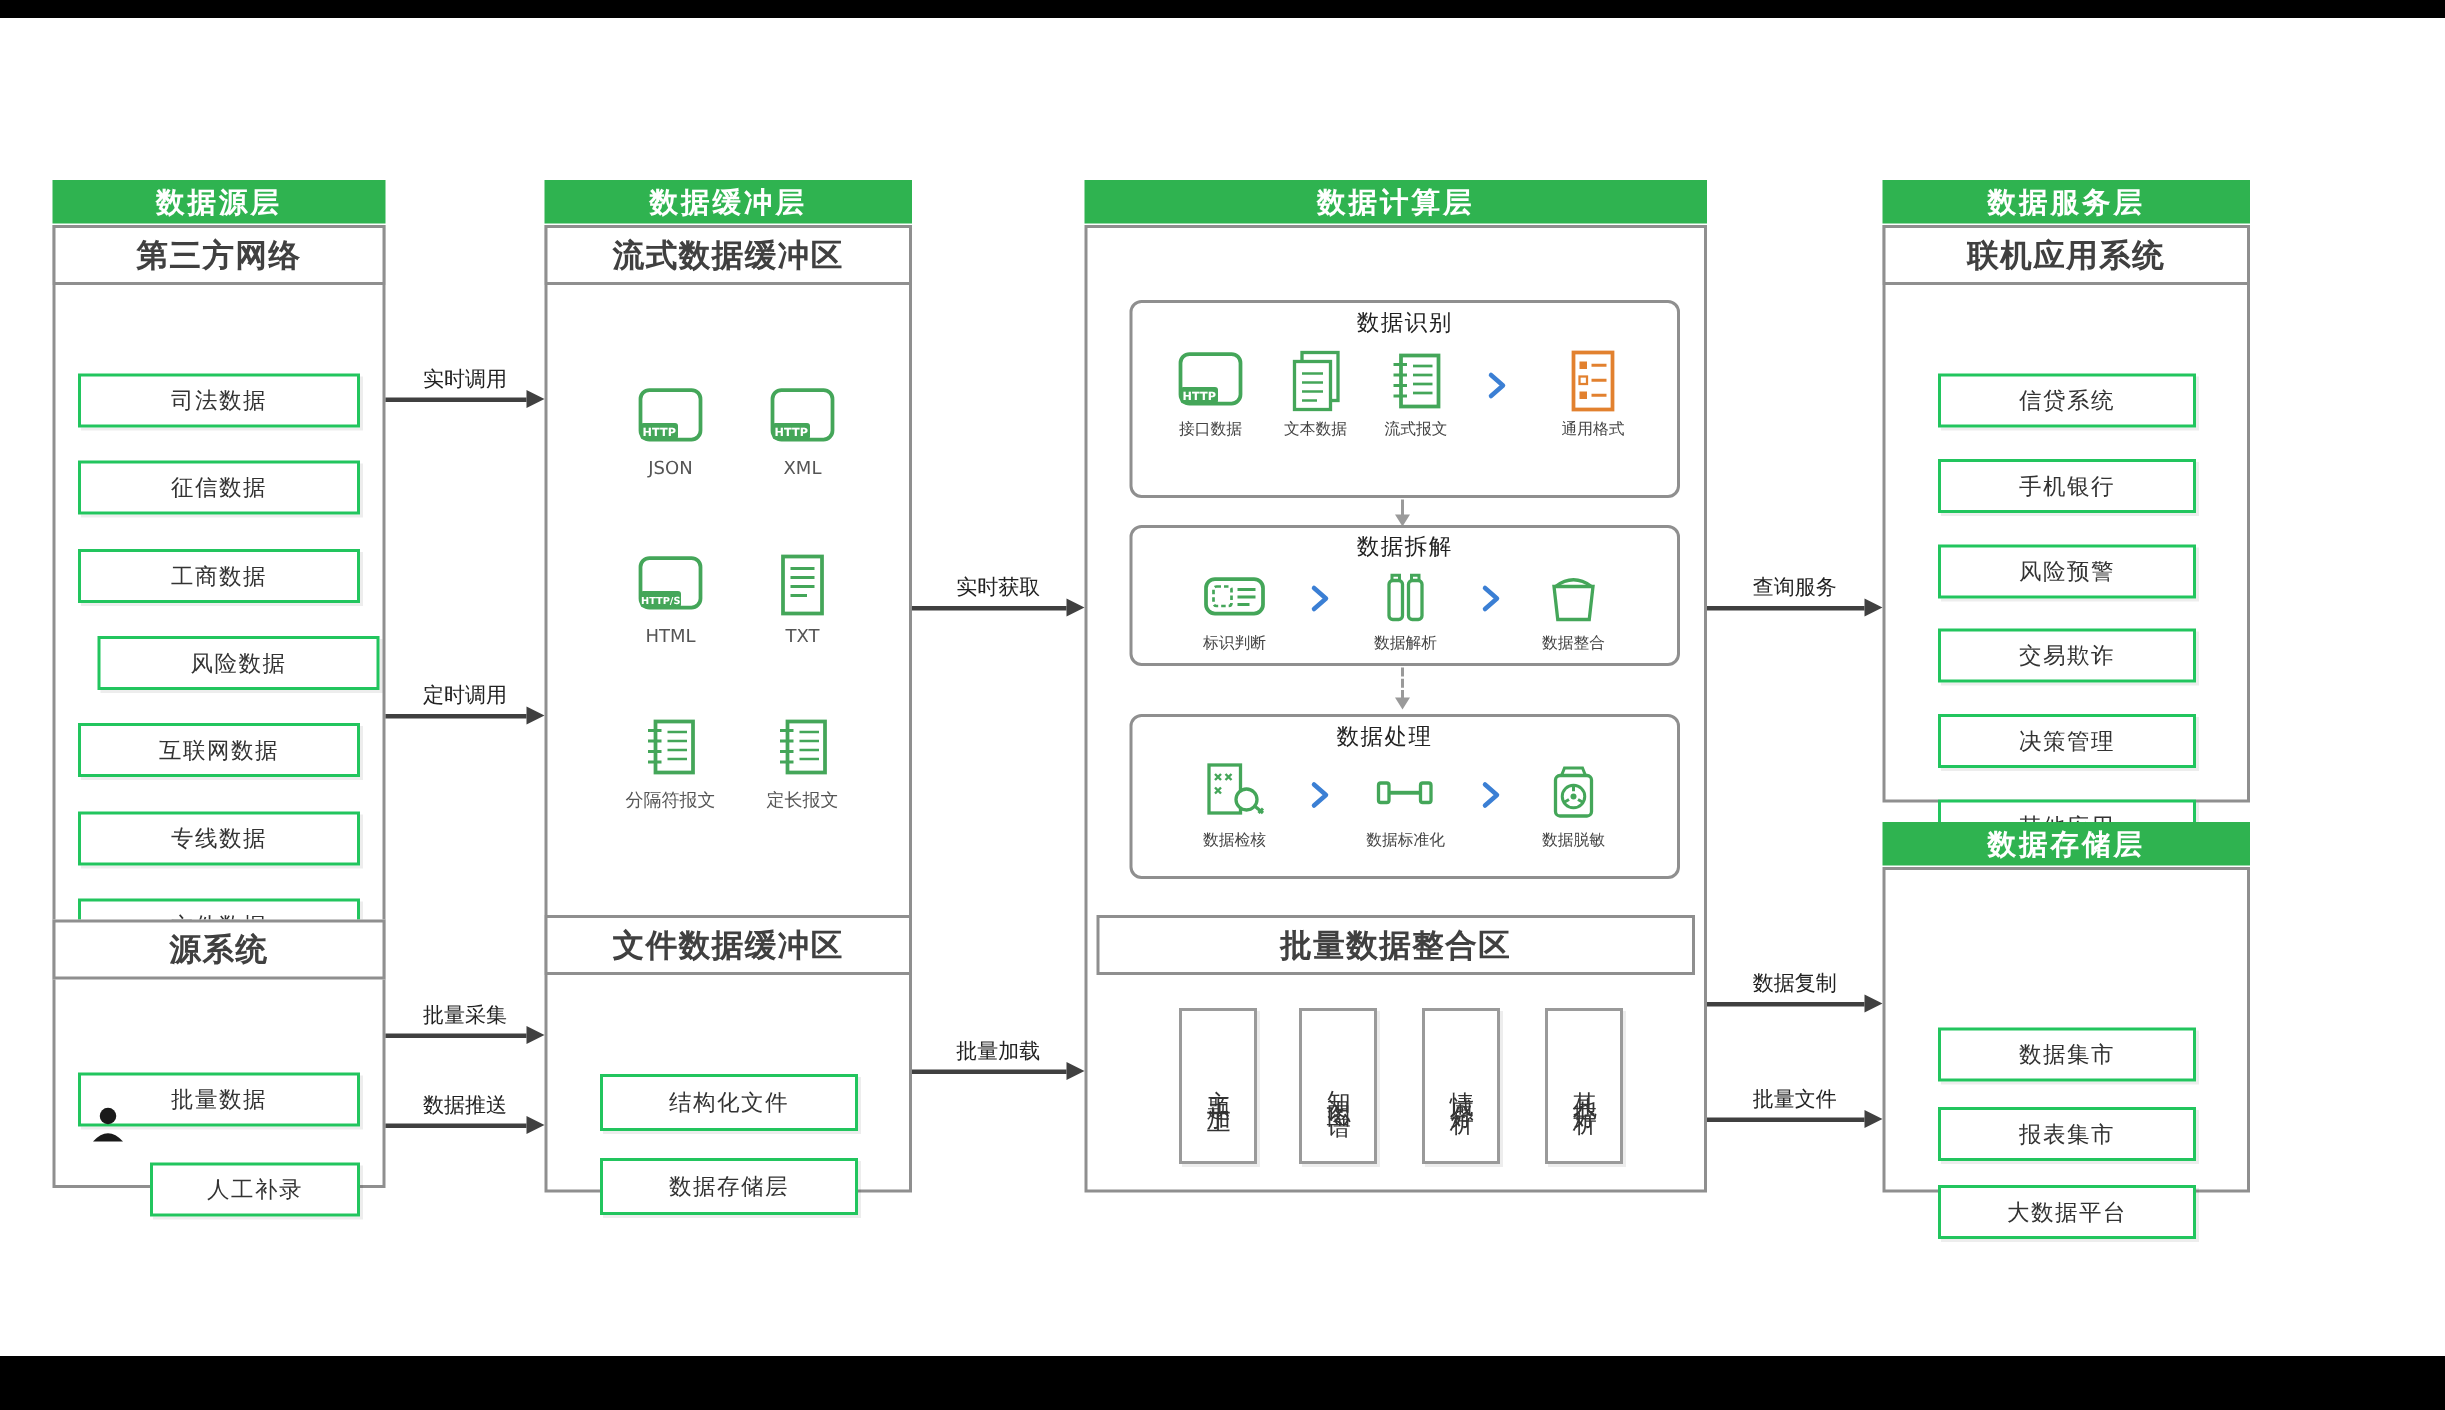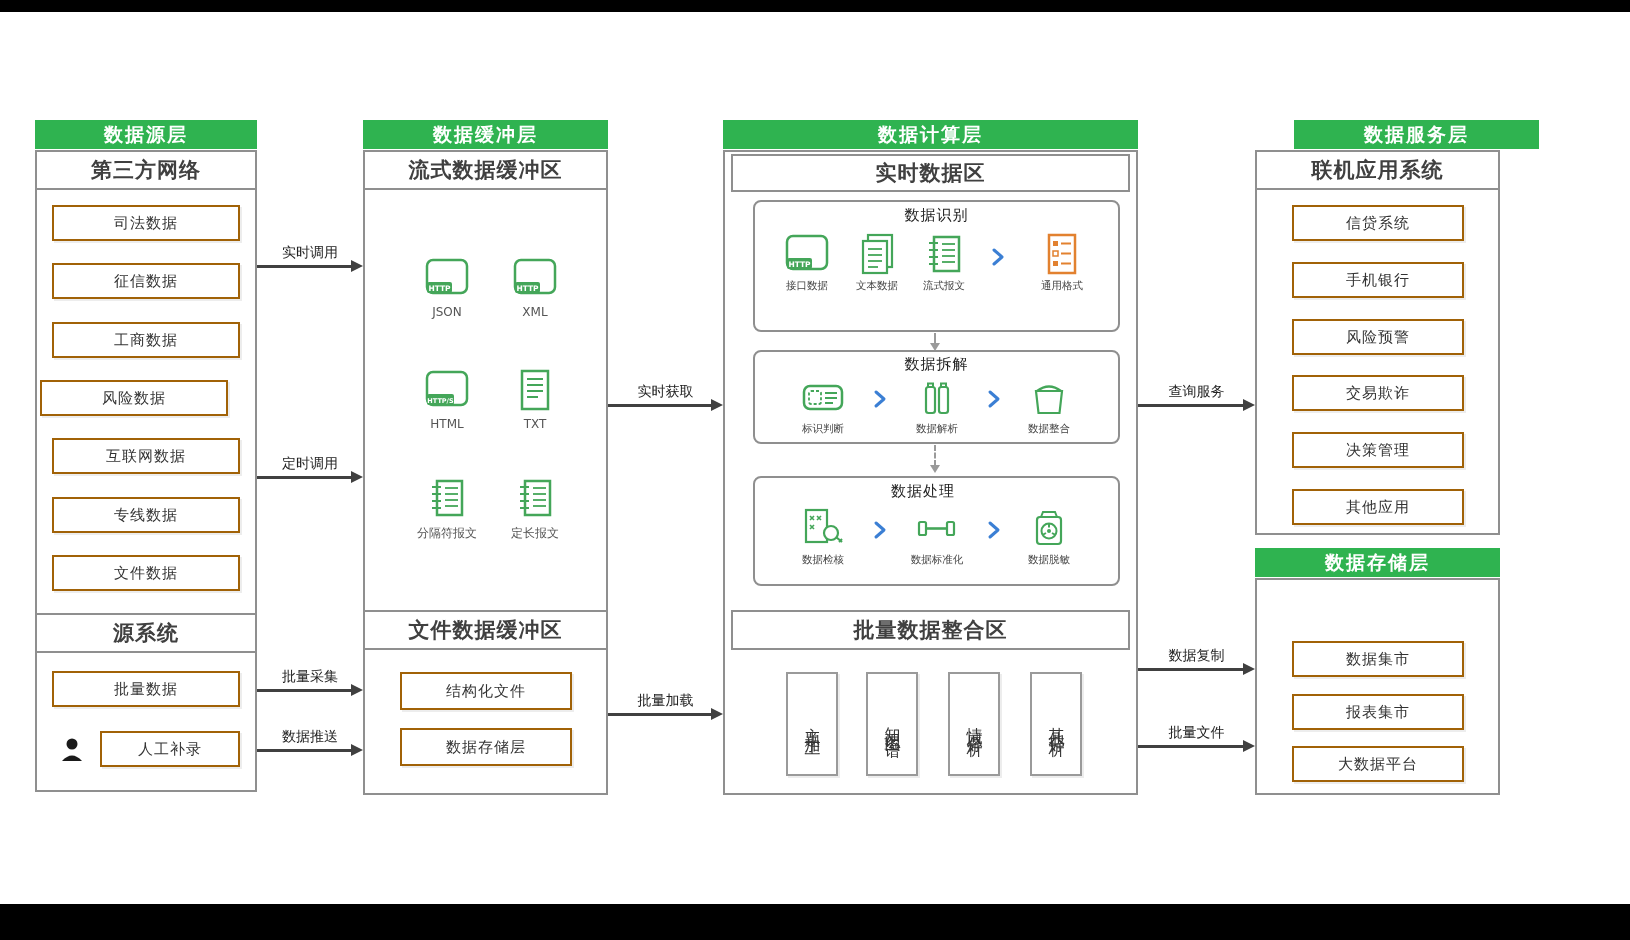--- a/index.html
+++ b/index.html
@@ -7,23 +7,23 @@
   .diagram { position:relative; width:1630px; height:940px; background:#ffffff;
              font-family:"DejaVu Sans","Liberation Sans",sans-serif; overflow:hidden; }
   .bar { position:absolute; left:0; width:1630px; background:#000; }
   .layer-header { position:absolute; height:29px; background:#2fb350; color:#fff;
                   font-weight:bold; font-size:19px; letter-spacing:2px;
                   display:flex; align-items:center; justify-content:center; }
   .panel { position:absolute; border:2px solid #8f8f8f; background:#fff; }
   .sec-title { position:absolute; border:2px solid #8f8f8f; background:#fff; font-weight:bold;
                font-size:21px; color:#404040; letter-spacing:1px;
                display:flex; align-items:center; justify-content:center; }
-  .box { position:absolute; border:2px solid #a16207; background:#fff; font-size:15px; color:#333;
+  .box { position:absolute; border:2px solid #22c55e; background:#fff; font-size:15px; color:#333;
          letter-spacing:1px; display:flex; align-items:center; justify-content:center;
-         box-shadow:2px 2px 0 rgba(0,0,0,0.07); }
+         box-shadow:2px 2px 0 rgba(0,0,0,0.07);margin-top:44px; }
   .stage { position:absolute; border:2px solid #8f8f8f; border-radius:8px; background:#fff; }
   .stage-label { position:absolute; text-align:center; font-size:15px; color:#222; letter-spacing:1px; }
   .cell { position:absolute; display:flex; flex-direction:column; align-items:center; }
   .cell .lbl { margin-top:3px; font-size:10.5px; color:#444; white-space:nowrap; }
   .fmt .lbl { margin-top:5px; font-size:12px; color:#555; }
   .vbox { position:absolute; border:2px solid #9a9a9a; background:#fff;
           display:flex; align-items:center; justify-content:center;
           box-shadow:2px 2px 0 rgba(0,0,0,0.07); }
   .vbox span { writing-mode:vertical-lr; text-orientation:upright; font-size:16px; color:#333; letter-spacing:5px; }
   .arrow-line { position:absolute; height:3px; background:#404040; }
@@ -43,21 +43,21 @@
   <div class="bar" style="top:0;height:12px;"></div>
   <div class="bar" style="top:904px;height:36px;"></div>
 
   <div class="layer-header" style="left:35px;top:120px;width:222px;">数据源层</div>
   <div class="panel" style="left:35px;top:150px;width:222px;height:642px;"></div>
   <div class="sec-title" style="left:35px;top:150px;width:222px;height:40px;">第三方网络</div>
 
   <div class="box" style="left:52px;top:205px;width:188px;height:36px;">司法数据</div>
   <div class="box" style="left:52px;top:263px;width:188px;height:36px;">征信数据</div>
   <div class="box" style="left:52px;top:322px;width:188px;height:36px;">工商数据</div>
-  <div class="box" style="left:40px;top:380px;width:188px;height:36px;">风险数据</div>
+  <div class="box" style="left:65px;top:380px;width:188px;height:36px;">风险数据</div>
   <div class="box" style="left:52px;top:438px;width:188px;height:36px;">互联网数据</div>
   <div class="box" style="left:52px;top:497px;width:188px;height:36px;">专线数据</div>
   <div class="box" style="left:52px;top:555px;width:188px;height:36px;">文件数据</div>
 
   <div class="sec-title" style="left:35px;top:613px;width:222px;height:40px;">源系统</div>
   <div class="box" style="left:52px;top:671px;width:188px;height:36px;">批量数据</div>
   <svg class="chev" style="left:60px;top:736px;" width="24" height="26" viewBox="0 0 24 26">
     <circle cx="12" cy="8" r="5.5" fill="#1a1a1a"></circle>
       <path d="M2 25 q10 -11 20 0 z" fill="#1a1a1a"></path>
   </svg>
@@ -129,21 +129,20 @@
     </svg>
     <span class="lbl">定长报文</span>
   </div>
 
   <div class="sec-title" style="left:363px;top:610px;width:245px;height:40px;">文件数据缓冲区</div>
   <div class="box" style="left:400px;top:672px;width:172px;height:38px;">结构化文件</div>
   <div class="box" style="left:400px;top:728px;width:172px;height:38px;">数据存储层</div>
 
   <div class="layer-header" style="left:723px;top:120px;width:415px;">数据计算层</div>
   <div class="panel" style="left:723px;top:150px;width:415px;height:645px;"></div>
-  <div class="sec-title" style="left:731px;top:154px;width:399px;height:38px;">实时数据区</div>
 
   <div class="stage" style="left:753px;top:200px;width:367px;height:132px;"></div>
   <div class="stage-label" style="left:753px;top:206px;width:367px;">数据识别</div>
   <div class="cell" style="left:775px;top:232px;width:64px;">
     <svg width="46" height="44" viewBox="0 0 46 44">
       <rect x="3" y="4" width="40" height="33" rx="6" fill="#fff" stroke="#44a659" stroke-width="2.5"></rect>
       <rect x="3" y="26" width="25" height="11" rx="2" fill="#44a659"></rect>
       <text x="15.5" y="34.5" font-size="7.5" font-weight="bold" fill="#ffffff" text-anchor="middle">HTTP</text>
     </svg>
     <span class="lbl">接口数据</span>
@@ -276,21 +275,21 @@
   <div class="vbox" style="left:866px;top:672px;width:52px;height:104px;">
       <span>知识图谱</span>
     </div>
   <div class="vbox" style="left:948px;top:672px;width:52px;height:104px;">
       <span>情感分析</span>
     </div>
   <div class="vbox" style="left:1030px;top:672px;width:52px;height:104px;">
       <span>其他分析</span>
     </div>
 
-  <div class="layer-header" style="left:1255px;top:120px;width:245px;margin-left:39px;">数据服务层</div>
+  <div class="layer-header" style="left:1255px;top:120px;width:245px;">数据服务层</div>
   <div class="panel" style="left:1255px;top:150px;width:245px;height:385px;"></div>
   <div class="sec-title" style="left:1255px;top:150px;width:245px;height:40px;">联机应用系统</div>
   <div class="box" style="left:1292px;top:205px;width:172px;height:36px;">信贷系统</div>
   <div class="box" style="left:1292px;top:262px;width:172px;height:36px;">手机银行</div>
   <div class="box" style="left:1292px;top:319px;width:172px;height:36px;">风险预警</div>
   <div class="box" style="left:1292px;top:375px;width:172px;height:36px;">交易欺诈</div>
   <div class="box" style="left:1292px;top:432px;width:172px;height:36px;">决策管理</div>
   <div class="box" style="left:1292px;top:489px;width:172px;height:36px;">其他应用</div>
 
   <div class="layer-header" style="left:1255px;top:548px;width:245px;">数据存储层</div>

